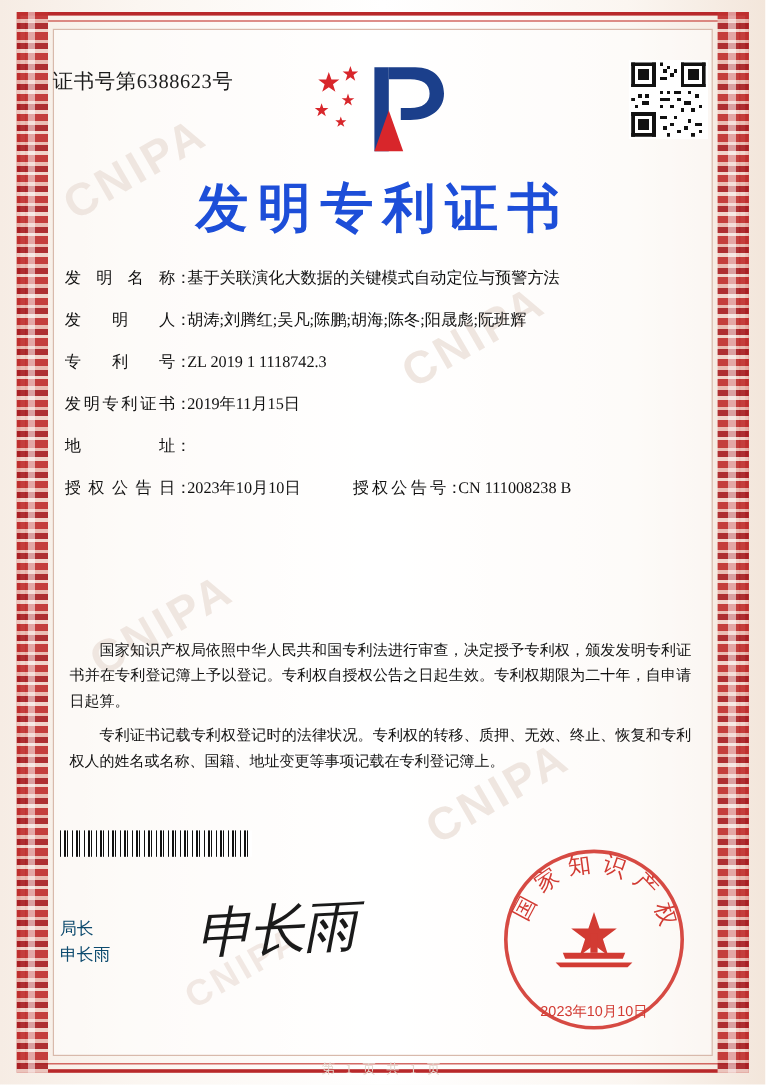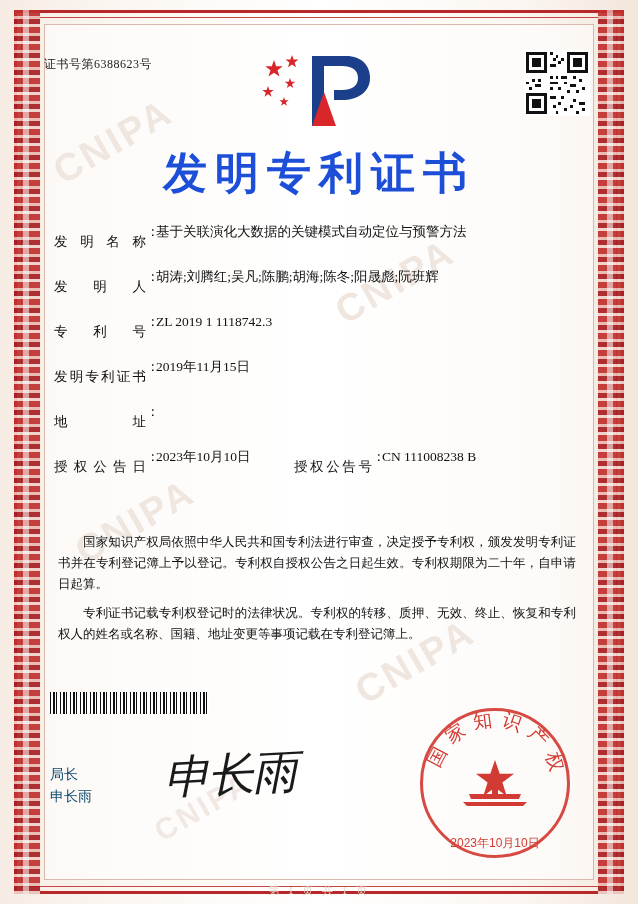--- a/index.html
+++ b/index.html
@@ -88,21 +88,21 @@
   .wm5 { left: 150px; top: 790px; font-size: 30px; color:#f1e8e3;}
   
   .content {
     position: absolute;
     left: 44px; top: 24px;
     width: 550px; height: 856px;
   }
   .cert-no {
     position: absolute;
     left: 0px; top: 32px;
-    font-size: 12px;
+    font-size: 17px;
     color: #1b1b1b;
     letter-spacing: 0.5px;
   }
   .qr {
     position: absolute;
     right: 4px; top: 26px;
     width: 62px; height: 62px;
     background: #ffffff;
     padding: 2px;
   }
@@ -140,21 +140,20 @@
     color: #111;
     line-height: 20px;
   }
   .flabel {
     display: inline-block;
     width: 92px;
     text-align: justify;
     text-align-last: justify;
     vertical-align: top;
     letter-spacing: 0px;
-    margin-top: 10px;
   }
   .fcolon {
     display: inline-block;
     width: 10px;
     vertical-align: top;
   }
   .fvalue {
     display: inline-block;
     width: 408px;
     vertical-align: top;

